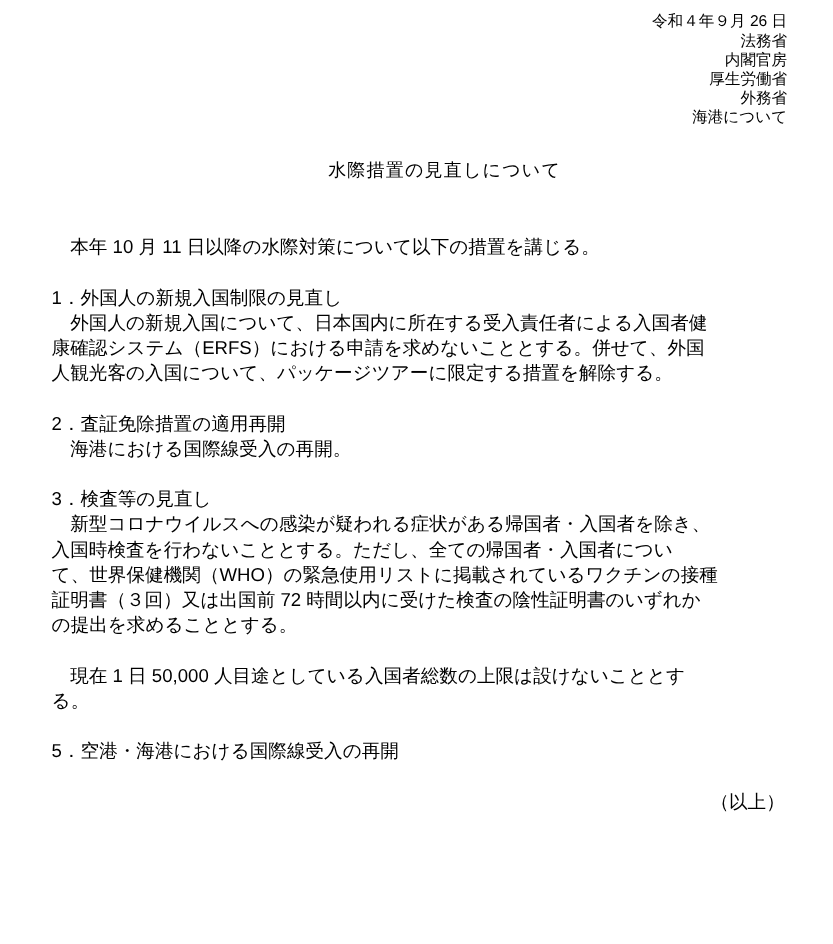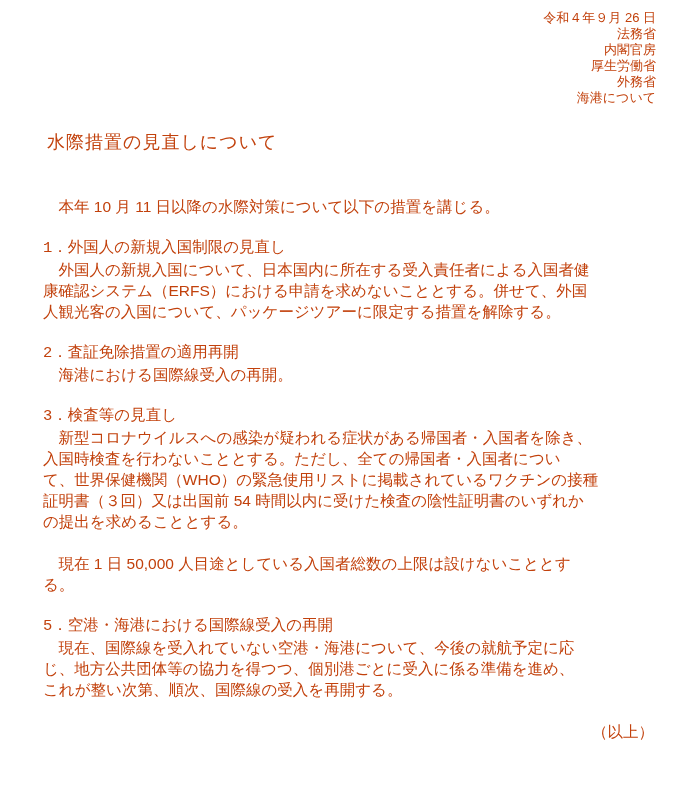--- a/index.html
+++ b/index.html
@@ -5,56 +5,56 @@
   html, body {
     margin: 0;
     padding: 0;
     background: #ffffff;
   }
   .page {
     position: relative;
     width: 694px;
     height: 787px;
     background: #ffffff;
-    color: #c2410c;
+    color: #000000;
     font-family: "Liberation Sans", "DejaVu Sans", sans-serif;
     overflow: hidden;
     box-sizing: border-box;
   }
   .doc-header {
     padding: 10px 38px 0 0;
     text-align: right;
     font-size: 13px;
     line-height: 16px;
   }
   .doc-header .hline {
     white-space: pre;
   }
   .doc-title {
     margin-top: 26px;
-    font-size: 18px;
+    text-align: center;
+    font-size: 15px;
     line-height: 21px;
     letter-spacing: 1px;
     padding-left: 47px;
   }
   .doc-body {
     margin: 43px 40px 0 43px;
     font-size: 15.5px;
     line-height: 21px;
   }
   .intro {
     white-space: pre-line;
     margin-top: 28px;
   }
   .section {
     margin-top: 21px;
   }
   .section-heading {
     white-space: pre-line;
-    font-family: Liberation Mono, monospace;
   }
   .para {
     white-space: pre-line;
   }
   .closing {
     margin-top: 21px;
     text-align: right;
     white-space: pre-line;
   }
 </style>
@@ -88,33 +88,30 @@
     <div class="section">
       <div class="section-heading">2．査証免除措置の適用再開</div>
       <div class="para">　海港における国際線受入の再開。</div>
     </div>
 
     <div class="section">
       <div class="section-heading">3．検査等の見直し</div>
       <div class="para">　新型コロナウイルスへの感染が疑われる症状がある帰国者・入国者を除き、
 入国時検査を行わないこととする。ただし、全ての帰国者・入国者につい
 て、世界保健機関（WHO）の緊急使用リストに掲載されているワクチンの接種
-証明書（３回）又は出国前 54 時間以内に受けた検査の陰性証明書のいずれか
+証明書（３回）又は出国前 72 時間以内に受けた検査の陰性証明書のいずれか
 の提出を求めることとする。</div>
     </div>
 
     <div class="section">
       <div class="para">　現在 1 日 50,000 人目途としている入国者総数の上限は設けないこととす
 る。</div>
     </div>
 
     <div class="section">
       <div class="section-heading">5．空港・海港における国際線受入の再開</div>
-      <div class="para">　現在、国際線を受入れていない空港・海港について、今後の就航予定に応
-じ、地方公共団体等の協力を得つつ、個別港ごとに受入に係る準備を進め、
-これが整い次第、順次、国際線の受入を再開する。</div>
     </div>
 
     <div class="closing">（以上）</div>
 
   </div>
 
 </div>
 
 </body></html>

